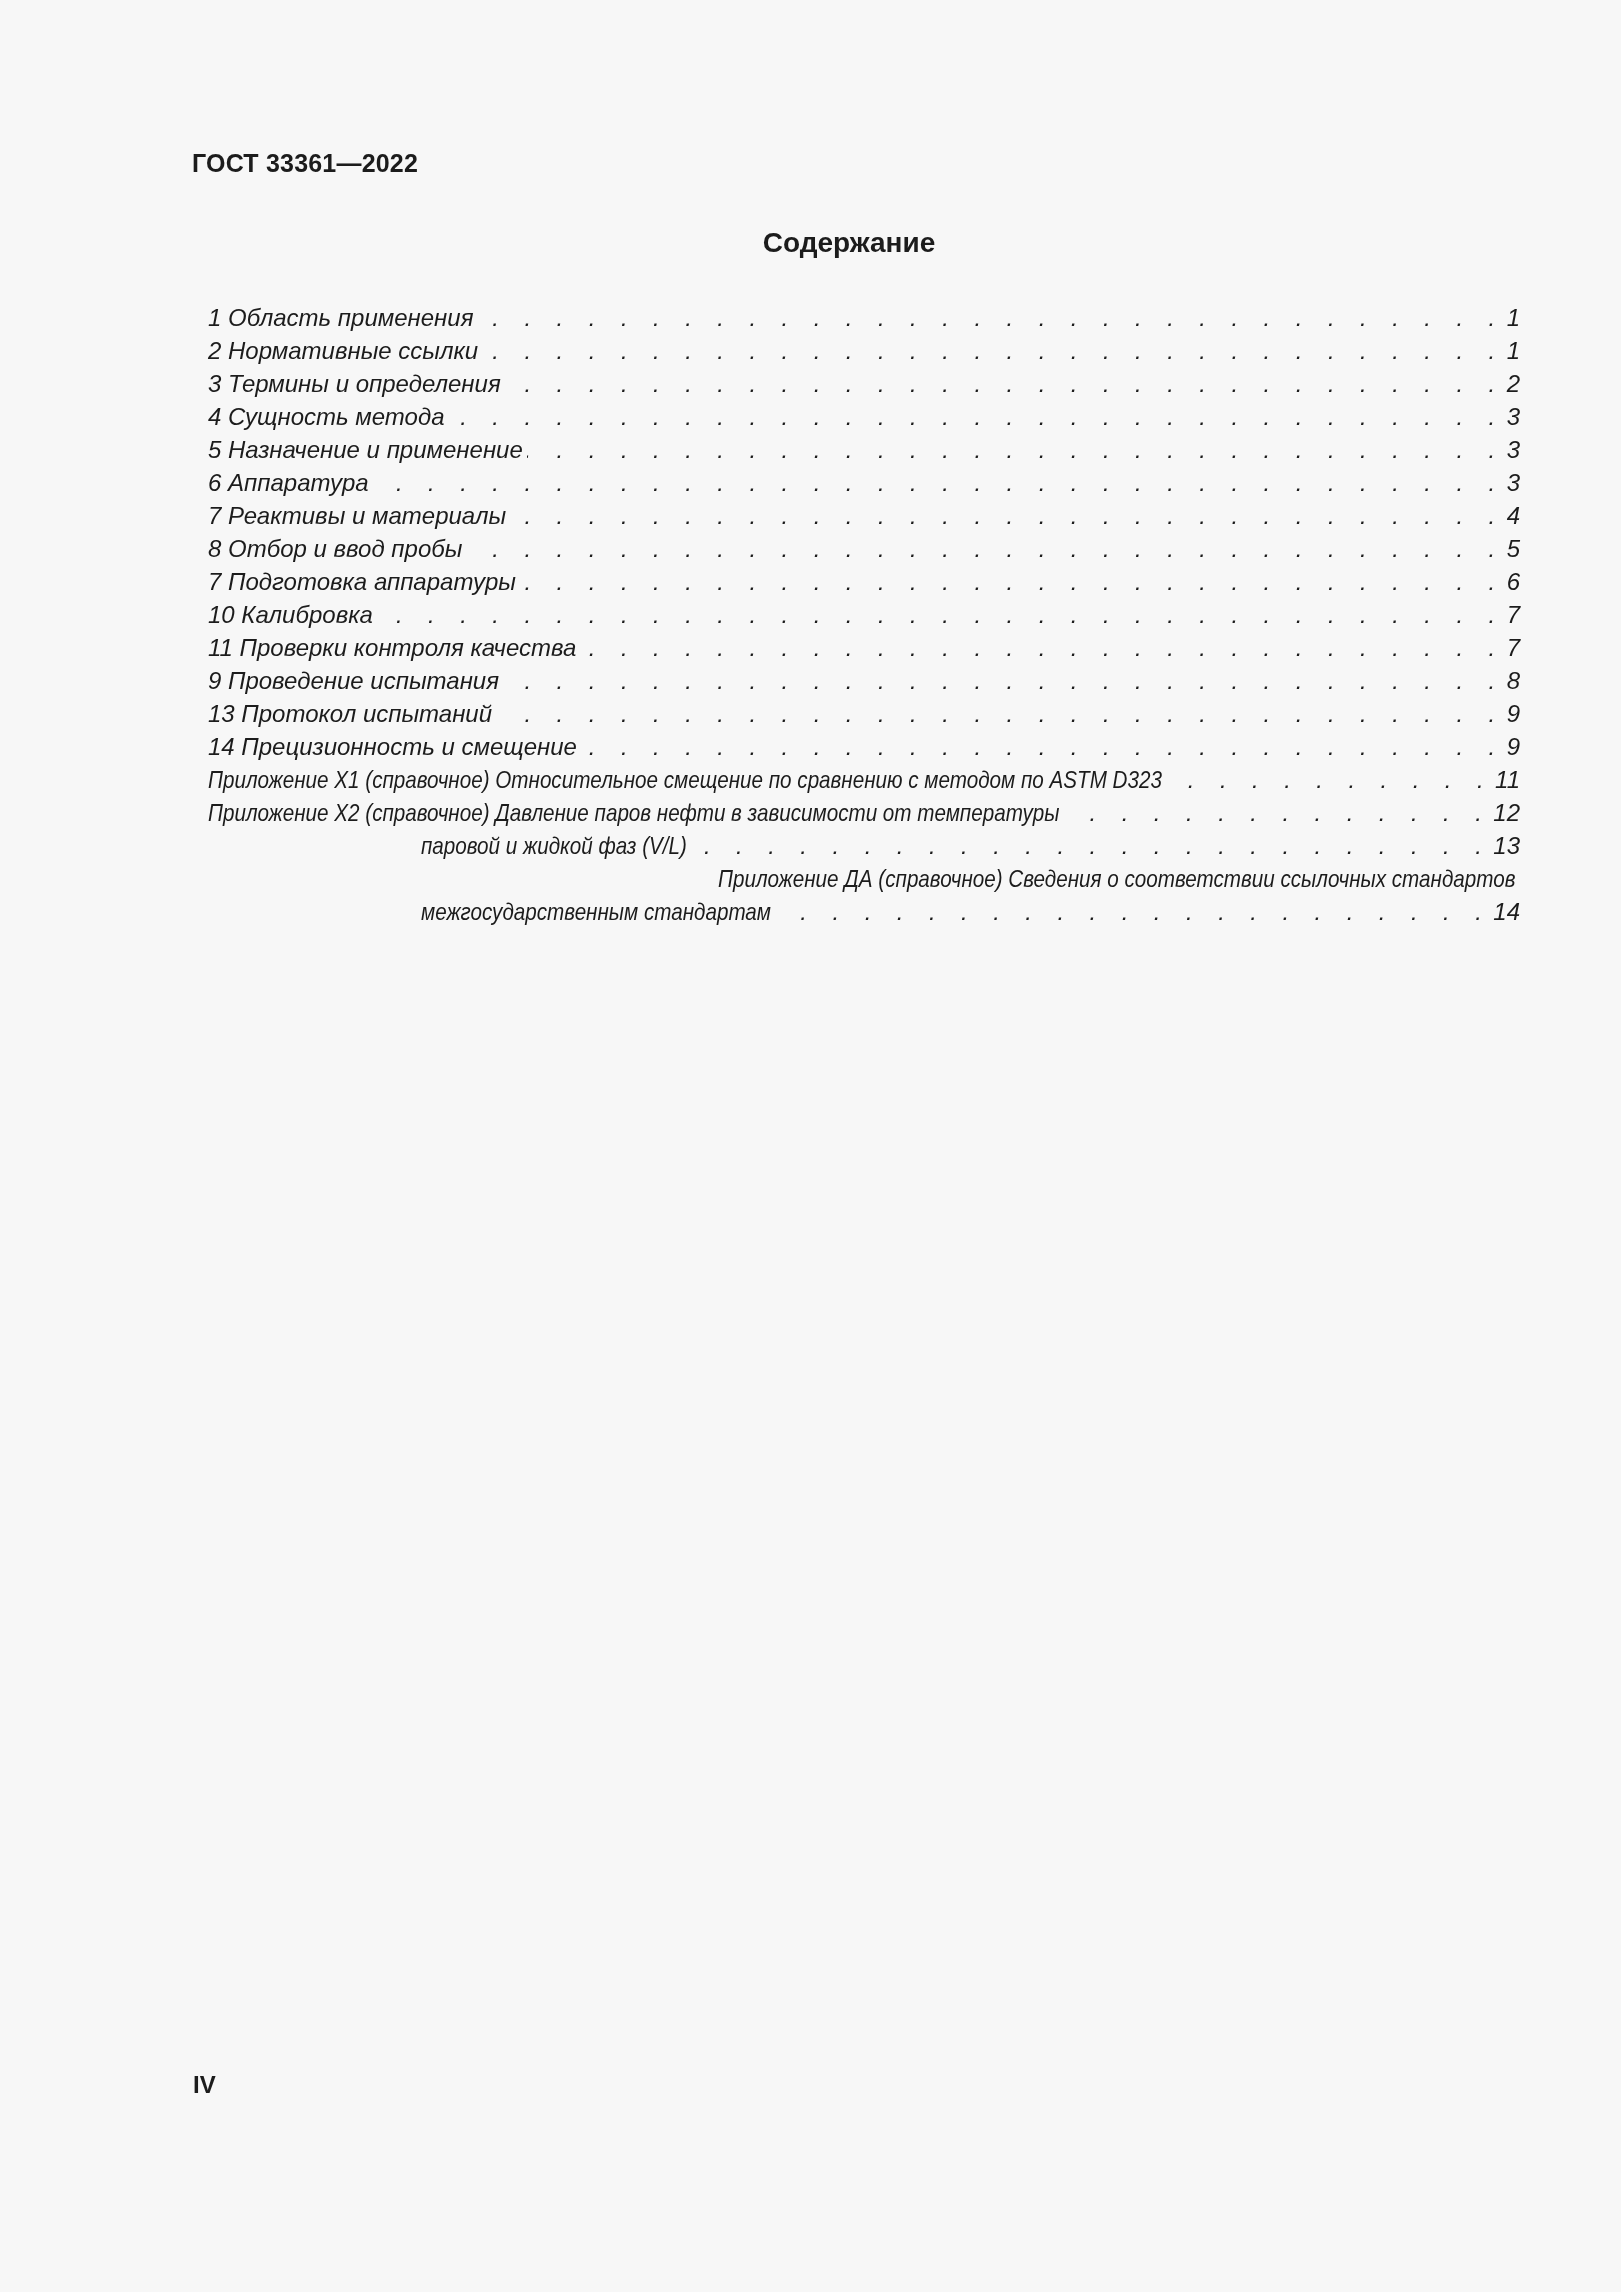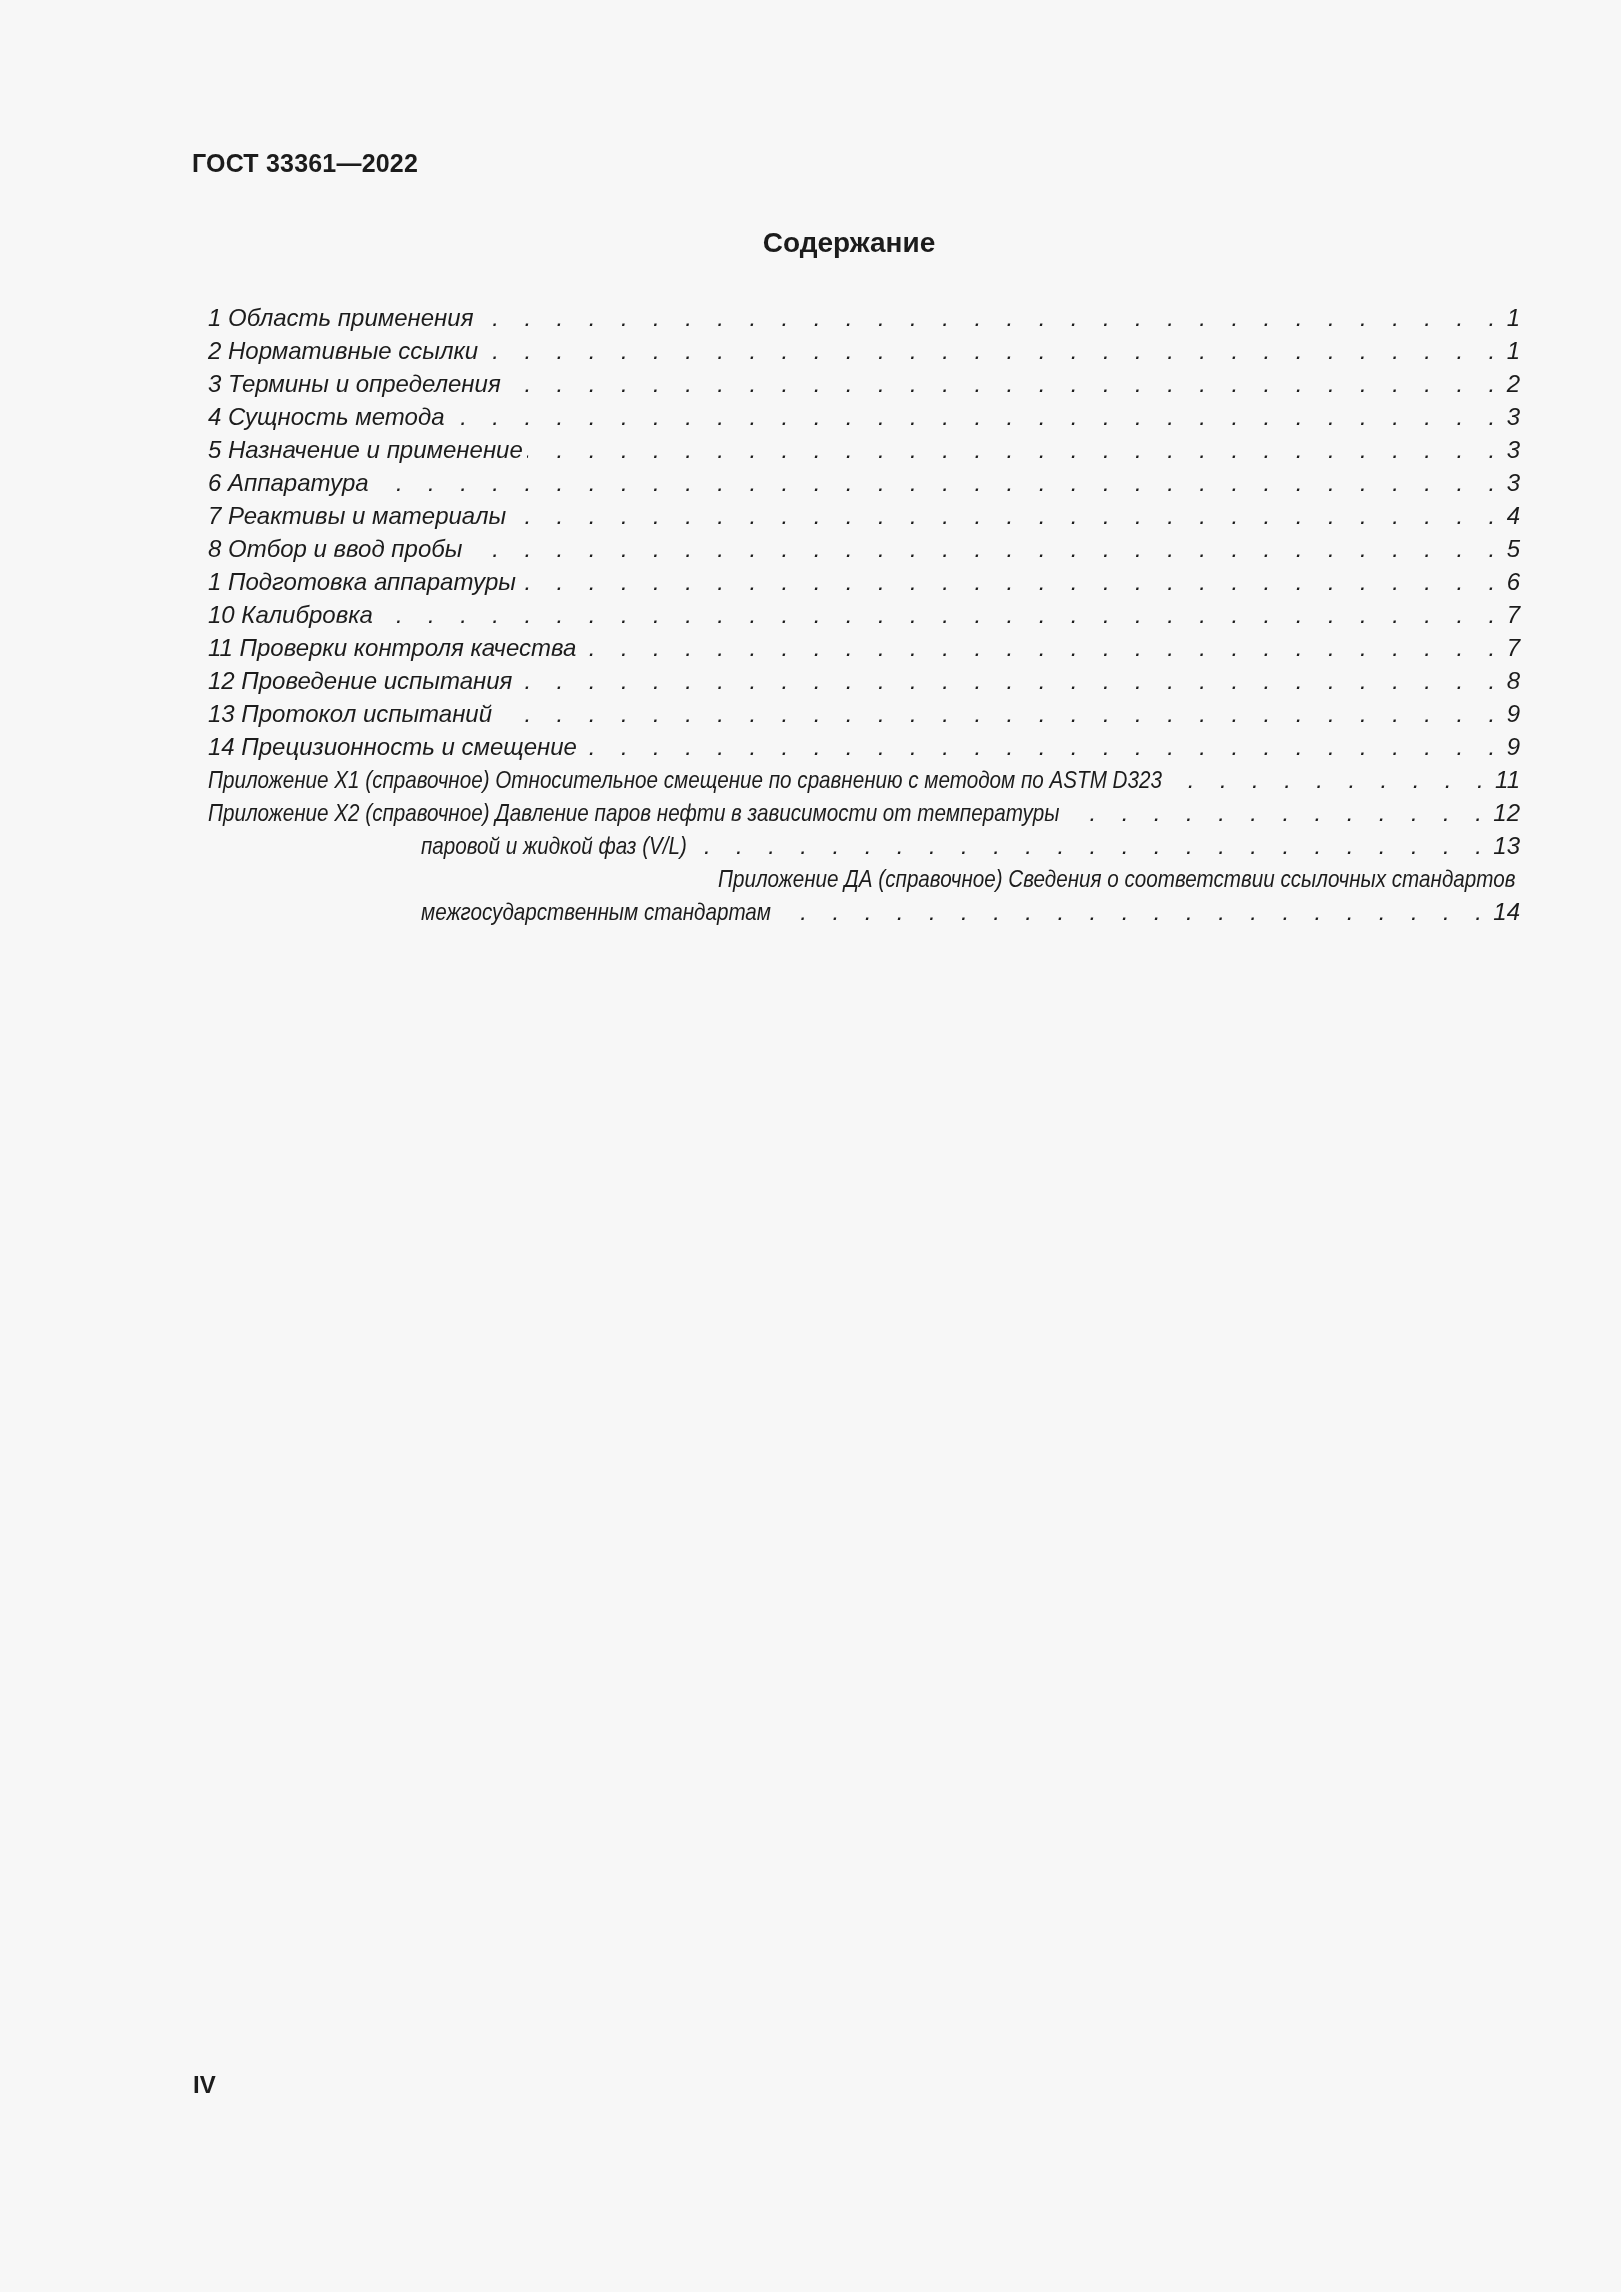--- a/index.html
+++ b/index.html
@@ -75,36 +75,36 @@
       <span class="toc-text">7 Реактивы и материалы</span>
       <span class="toc-dots">. . . . . . . . . . . . . . . . . . . . . . . . . . . . . . . . . . . . . . . . . . . . . . . . . . . . . . . . . . . . . . . . . . . . . . . . . . . . . . . . . . . . . . . . . . . . . . . . . . . . . . . . . . . . . .</span>
       <span class="toc-page">4</span>
     </li>
   <li class="toc-row">
       <span class="toc-text">8 Отбор и ввод пробы</span>
       <span class="toc-dots">. . . . . . . . . . . . . . . . . . . . . . . . . . . . . . . . . . . . . . . . . . . . . . . . . . . . . . . . . . . . . . . . . . . . . . . . . . . . . . . . . . . . . . . . . . . . . . . . . . . . . . . . . . . . . .</span>
       <span class="toc-page">5</span>
     </li>
   <li class="toc-row">
-      <span class="toc-text">1 Подготовка аппаратуры</span>
+      <span class="toc-text">7 Подготовка аппаратуры</span>
       <span class="toc-dots">. . . . . . . . . . . . . . . . . . . . . . . . . . . . . . . . . . . . . . . . . . . . . . . . . . . . . . . . . . . . . . . . . . . . . . . . . . . . . . . . . . . . . . . . . . . . . . . . . . . . . . . . . . . . . .</span>
       <span class="toc-page">6</span>
     </li>
   <li class="toc-row">
       <span class="toc-text">10 Калибровка</span>
       <span class="toc-dots">. . . . . . . . . . . . . . . . . . . . . . . . . . . . . . . . . . . . . . . . . . . . . . . . . . . . . . . . . . . . . . . . . . . . . . . . . . . . . . . . . . . . . . . . . . . . . . . . . . . . . . . . . . . . . .</span>
       <span class="toc-page">7</span>
     </li>
   <li class="toc-row">
       <span class="toc-text">11 Проверки контроля качества</span>
       <span class="toc-dots">. . . . . . . . . . . . . . . . . . . . . . . . . . . . . . . . . . . . . . . . . . . . . . . . . . . . . . . . . . . . . . . . . . . . . . . . . . . . . . . . . . . . . . . . . . . . . . . . . . . . . . . . . . . . . .</span>
       <span class="toc-page">7</span>
     </li>
   <li class="toc-row">
-      <span class="toc-text">12 Проведение испытания</span>
+      <span class="toc-text">9 Проведение испытания</span>
       <span class="toc-dots">. . . . . . . . . . . . . . . . . . . . . . . . . . . . . . . . . . . . . . . . . . . . . . . . . . . . . . . . . . . . . . . . . . . . . . . . . . . . . . . . . . . . . . . . . . . . . . . . . . . . . . . . . . . . . .</span>
       <span class="toc-page">8</span>
     </li>
   <li class="toc-row">
       <span class="toc-text">13 Протокол испытаний</span>
       <span class="toc-dots">. . . . . . . . . . . . . . . . . . . . . . . . . . . . . . . . . . . . . . . . . . . . . . . . . . . . . . . . . . . . . . . . . . . . . . . . . . . . . . . . . . . . . . . . . . . . . . . . . . . . . . . . . . . . . .</span>
       <span class="toc-page">9</span>
     </li>
   <li class="toc-row">
       <span class="toc-text">14 Прецизионность и смещение</span>

